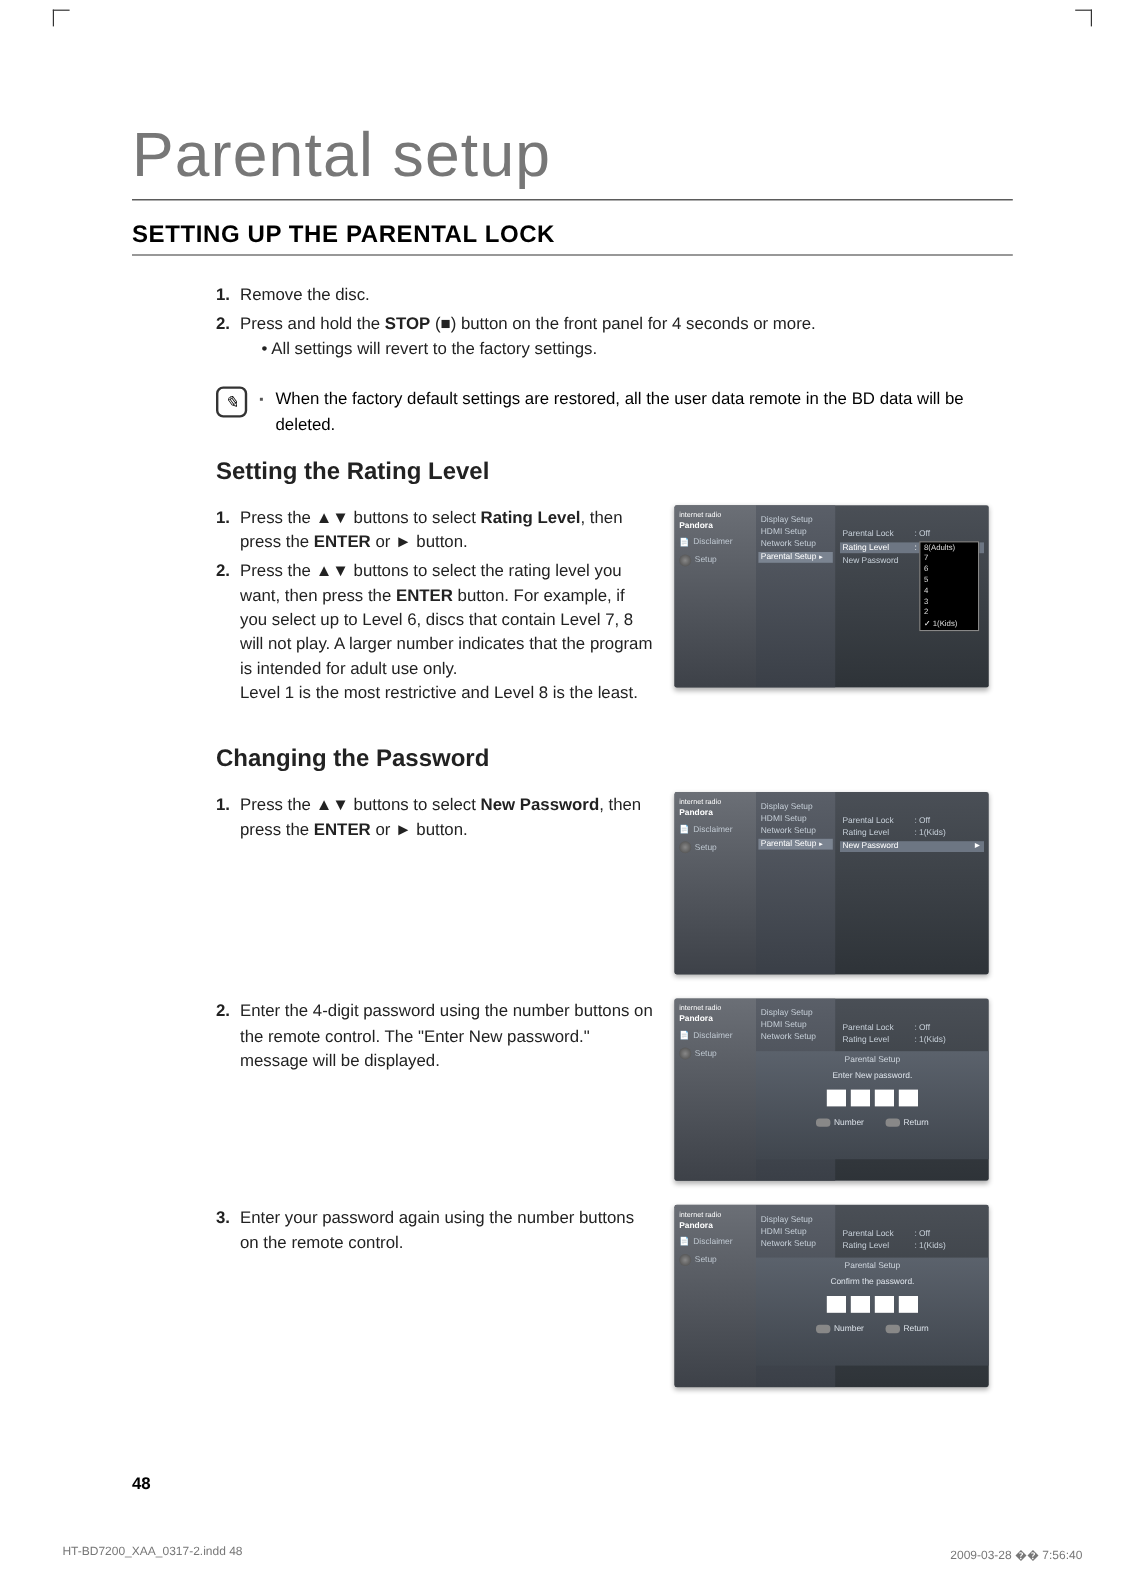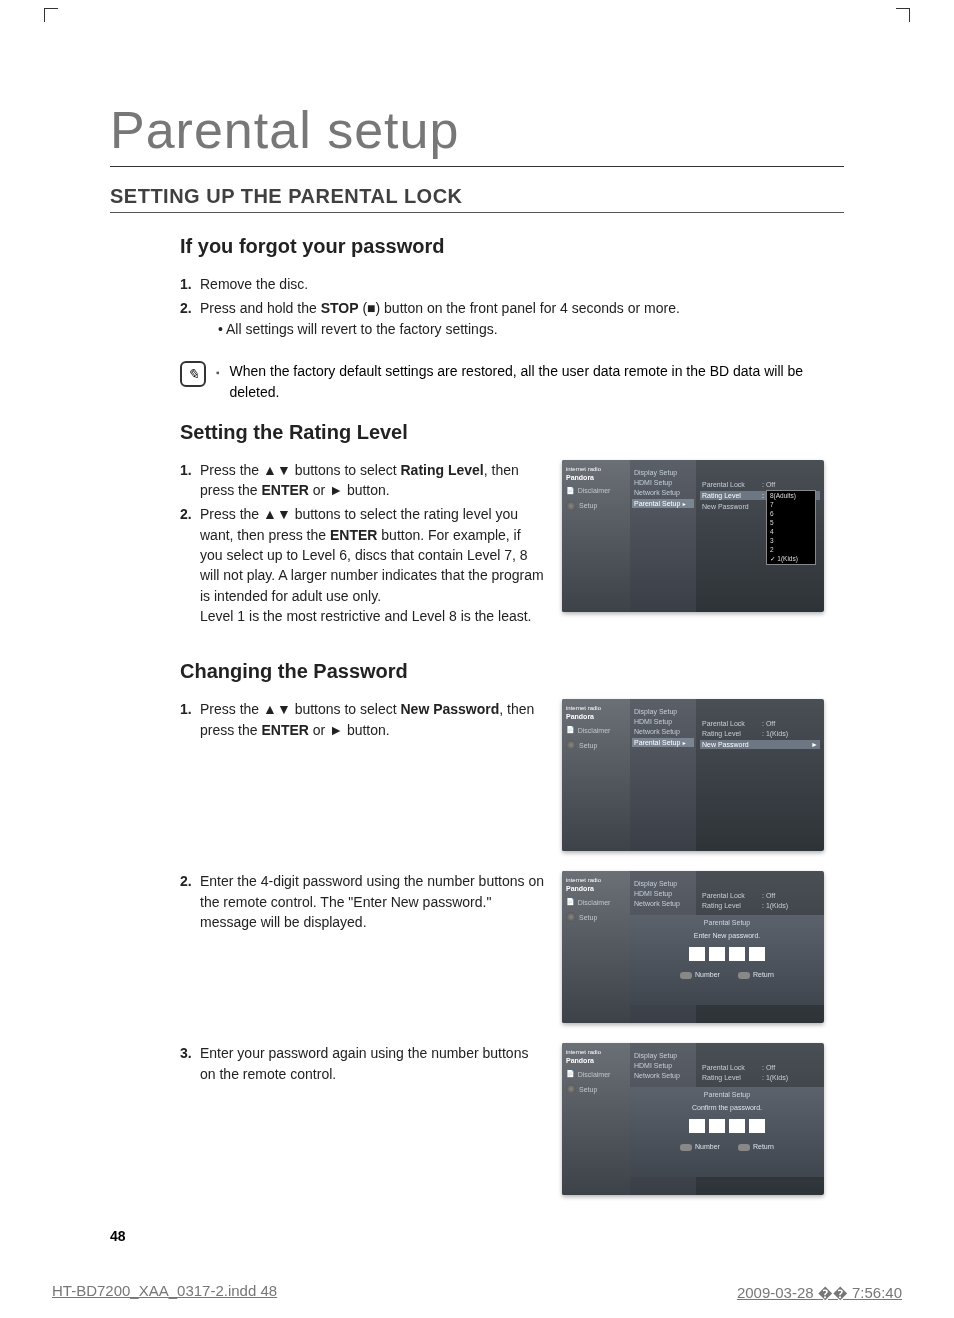--- a/index.html
+++ b/index.html
@@ -23,21 +23,21 @@
     font-weight: 300;
     color: #777;
     letter-spacing: 1px;
     margin-bottom: 6px;
     margin-left: 40px;
   }
   .hr { border: none; border-top: 1px solid #333; margin: 4px 40px 18px 40px; }
   .section-head {
     font-size: 20px;
     font-weight: 700;
-    color: #404040;
+    color: #000000;
     letter-spacing: 0.5px;
     margin: 0 40px 2px 40px;
   }
   .hr2 { border: none; border-top: 1px solid #555; margin: 4px 40px 22px 40px; }
   .content { margin-left: 110px; margin-right: 60px; }
   .subhead {
     font-size: 20px;
     font-weight: 700;
     color: #222;
     margin-bottom: 16px;
@@ -136,42 +136,40 @@
     background: #888; border-radius: 3px; margin-right: 3px; vertical-align: middle;
   }
   .pagenum {
     position: absolute;
     bottom: 56px; left: 110px;
     color: #000000; font-weight: 700; font-size: 14px;
   }
   .footer {
     position: absolute; bottom: 16px; left: 52px; right: 52px;
     display: flex; justify-content: space-between;
-    font-size: 15px; color: #777;
+    font-size: 10px; color: #777;
     font-family: Arial, sans-serif;
-    text-decoration: underline;
   }
 </style>
 </head>
 <body>
 
 <div class="crop-tl"></div>
 <div class="crop-tr"></div>
 
 <div class="page">
 
   <h1 class="title">Parental setup</h1>
   <hr class="hr">
 
   <h2 class="section-head">SETTING UP THE PARENTAL LOCK</h2>
   <hr class="hr2">
 
   <div class="content">
 
-    <h3 class="subhead">If you forgot your password</h3>
     <ol class="steps">
       <li>
         <span class="stepnum">1.</span>
         <span class="steptext">Remove the disc.</span>
       </li>
       <li>
         <span class="stepnum">2.</span>
         <span class="steptext">
           <span>Press and hold the </span><b>STOP</b><span> (■) button on the front panel for 4 seconds or more.</span>
           <div class="bullet">All settings will revert to the factory settings.</div>

